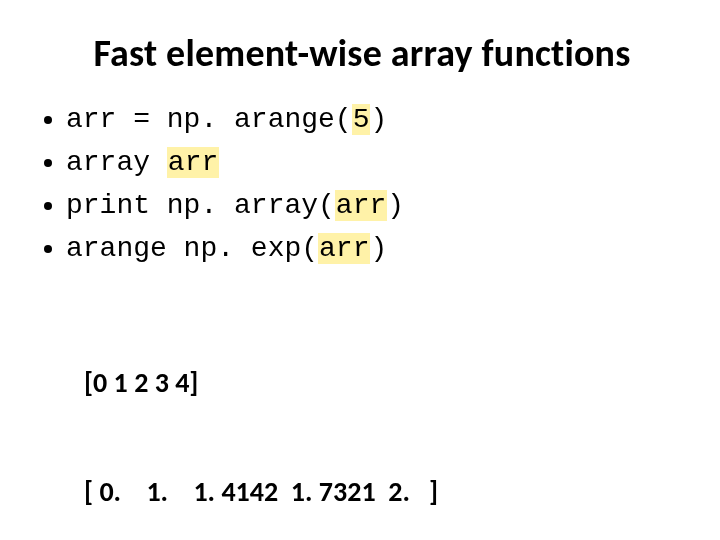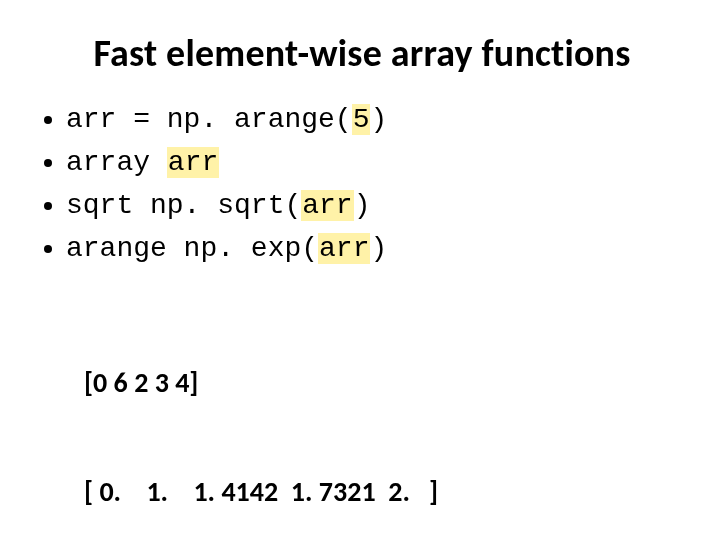--- a/index.html
+++ b/index.html
@@ -52,23 +52,23 @@
 </head>
 <body>
 
 <div class="slide">
 
   <div class="title">Fast element-wise array functions</div>
 
   <ul class="code-list">
     <li><span>arr = np. arange(</span><span class="hl">5</span><span>)</span></li>
     <li><span>array </span><span class="hl">arr</span><span></span></li>
-    <li><span>sqrt np. sqrt(</span><span class="hl">arr</span><span>)</span></li>
+    <li><span>print np. array(</span><span class="hl">arr</span><span>)</span></li>
     <li><span>arange np. exp(</span><span class="hl">arr</span><span>)</span></li>
   </ul>
 
   <div class="output">
-    <div>[0 6 2 3 4]</div>
+    <div>[0 1 2 3 4]</div>
     <div>[ 0.    1.    1. 4142  1. 7321  2.   ]</div>
     
   </div>
 
 </div>
 
 </body></html>

